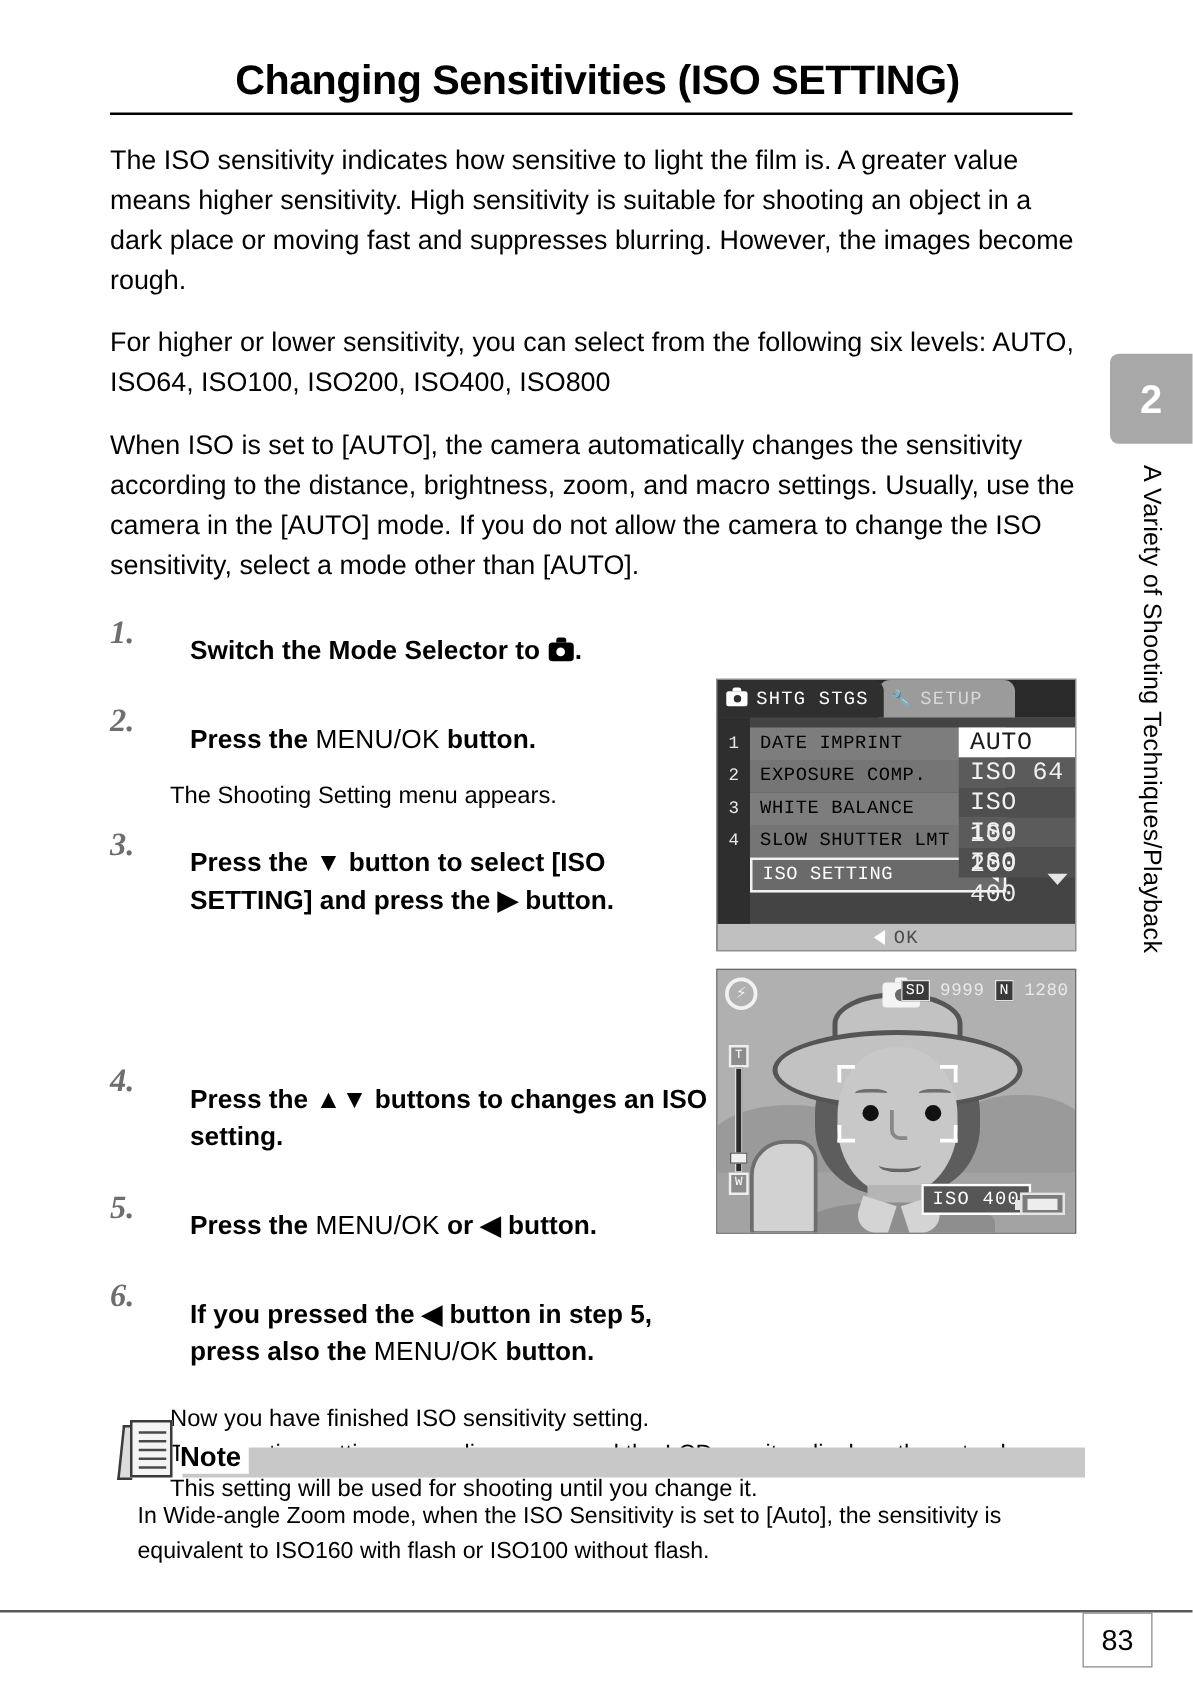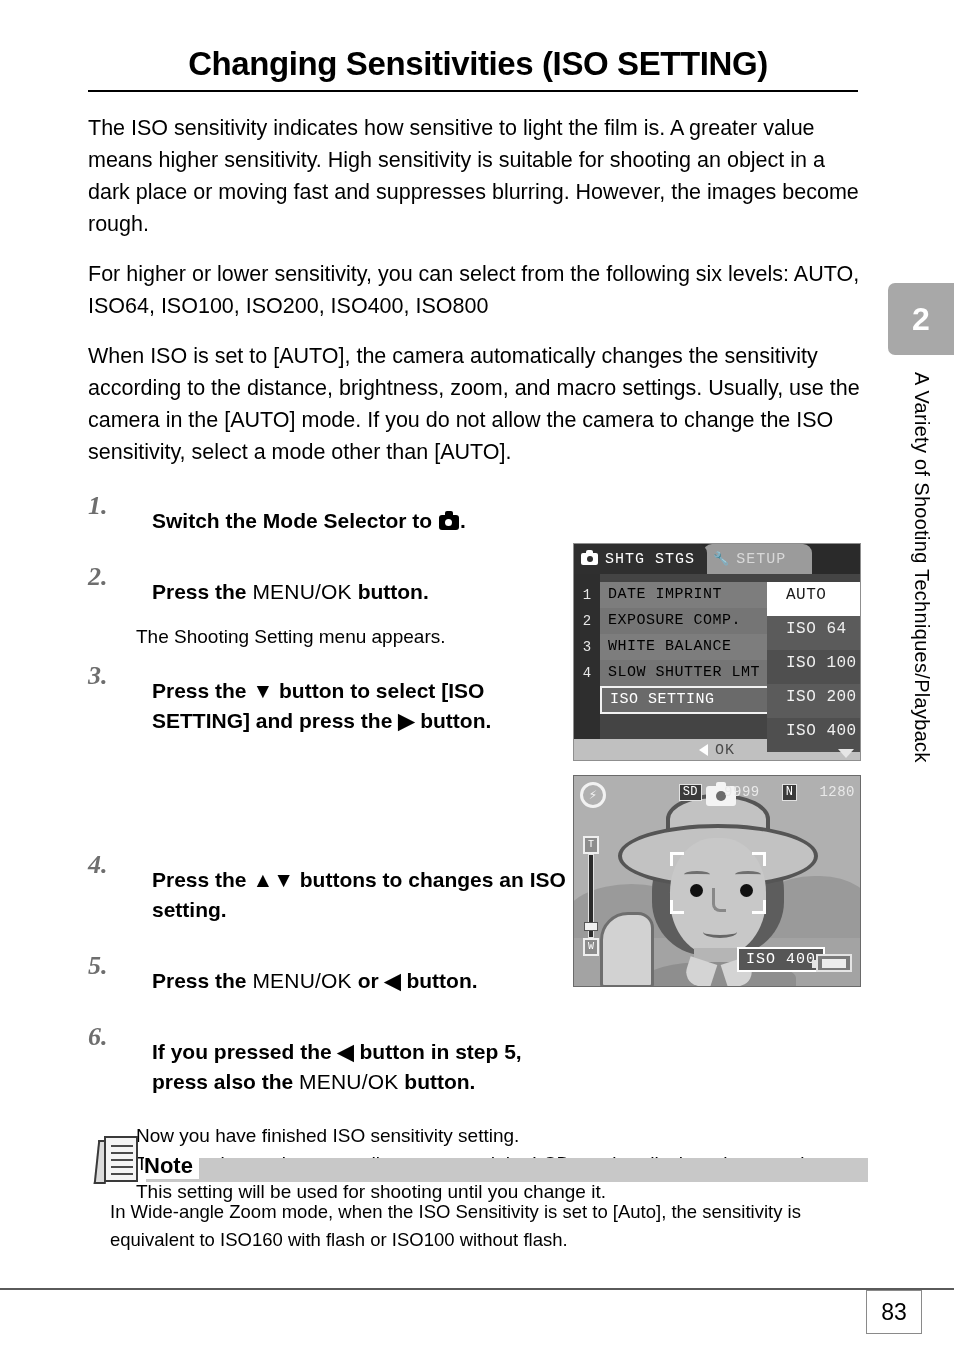--- a/index.html
+++ b/index.html
@@ -153,22 +153,22 @@
   }
   .arrow-left-sm {
     position:absolute; right:4px; top:6px;
     width:0;height:0;border-top:6px solid transparent;border-bottom:6px solid transparent;
     border-right:8px solid #ffffff;
   }
   .isolist {
     position:absolute; right:0; top:8px; width:93px; z-index:4;
   }
   .isolist .io {
-    height:34px; line-height:26px; padding-left:19px;
-    font-size:16px; color:#f0f0f0; background:#4f4f4f;
+    height:24px; line-height:26px; padding-left:9px;
+    font-size:20px; color:#f0f0f0; background:#4f4f4f;
     letter-spacing:0.5px;
   }
   .isolist .io:nth-child(even){ background:#5b5b5b; }
   .isolist .io.sel { background:#ffffff; color:#1a1a1a; }
   .chev-dn {
     position:absolute; right:6px; bottom:-6px;
     width:0;height:0;border-left:8px solid transparent;border-right:8px solid transparent;
     border-top:9px solid #e6e6e6;
   }
   .lcd-ok {
@@ -254,21 +254,21 @@
   }
   .cam-top-ic {
     position:absolute; left:132px; top:10px; width:30px; height:20px;
     background:#f4f4f4; border-radius:3px;
   }
   .cam-top-ic:before{content:"";position:absolute;left:10px;top:-4px;width:10px;height:4px;background:#f4f4f4;border-radius:2px 2px 0 0;}
   .cam-top-ic:after{content:"";position:absolute;left:10px;top:5px;width:10px;height:10px;border-radius:50%;background:#6b6b6b;}
 
   .status-top {
     position:absolute; right:5px; top:8px;
-    display:flex; align-items:flex-start; gap:22px;
+    display:flex; align-items:flex-end; gap:8px;
     font-size:14px; color:#e9e9e9; letter-spacing:0.5px;
   }
   .chip {
     background:#3a3a3a; color:#fff; padding:0 3px; border:1px solid #e2e2e2;
     font-size:12px; line-height:15px;
   }
   .zoombar {
     position:absolute; left:9px; top:60px; width:16px; height:120px;
   }
   .zb-track { position:absolute; left:5px; top:18px; width:6px; height:84px; background:#2b2b2b; border:1px solid #e0e0e0; }

